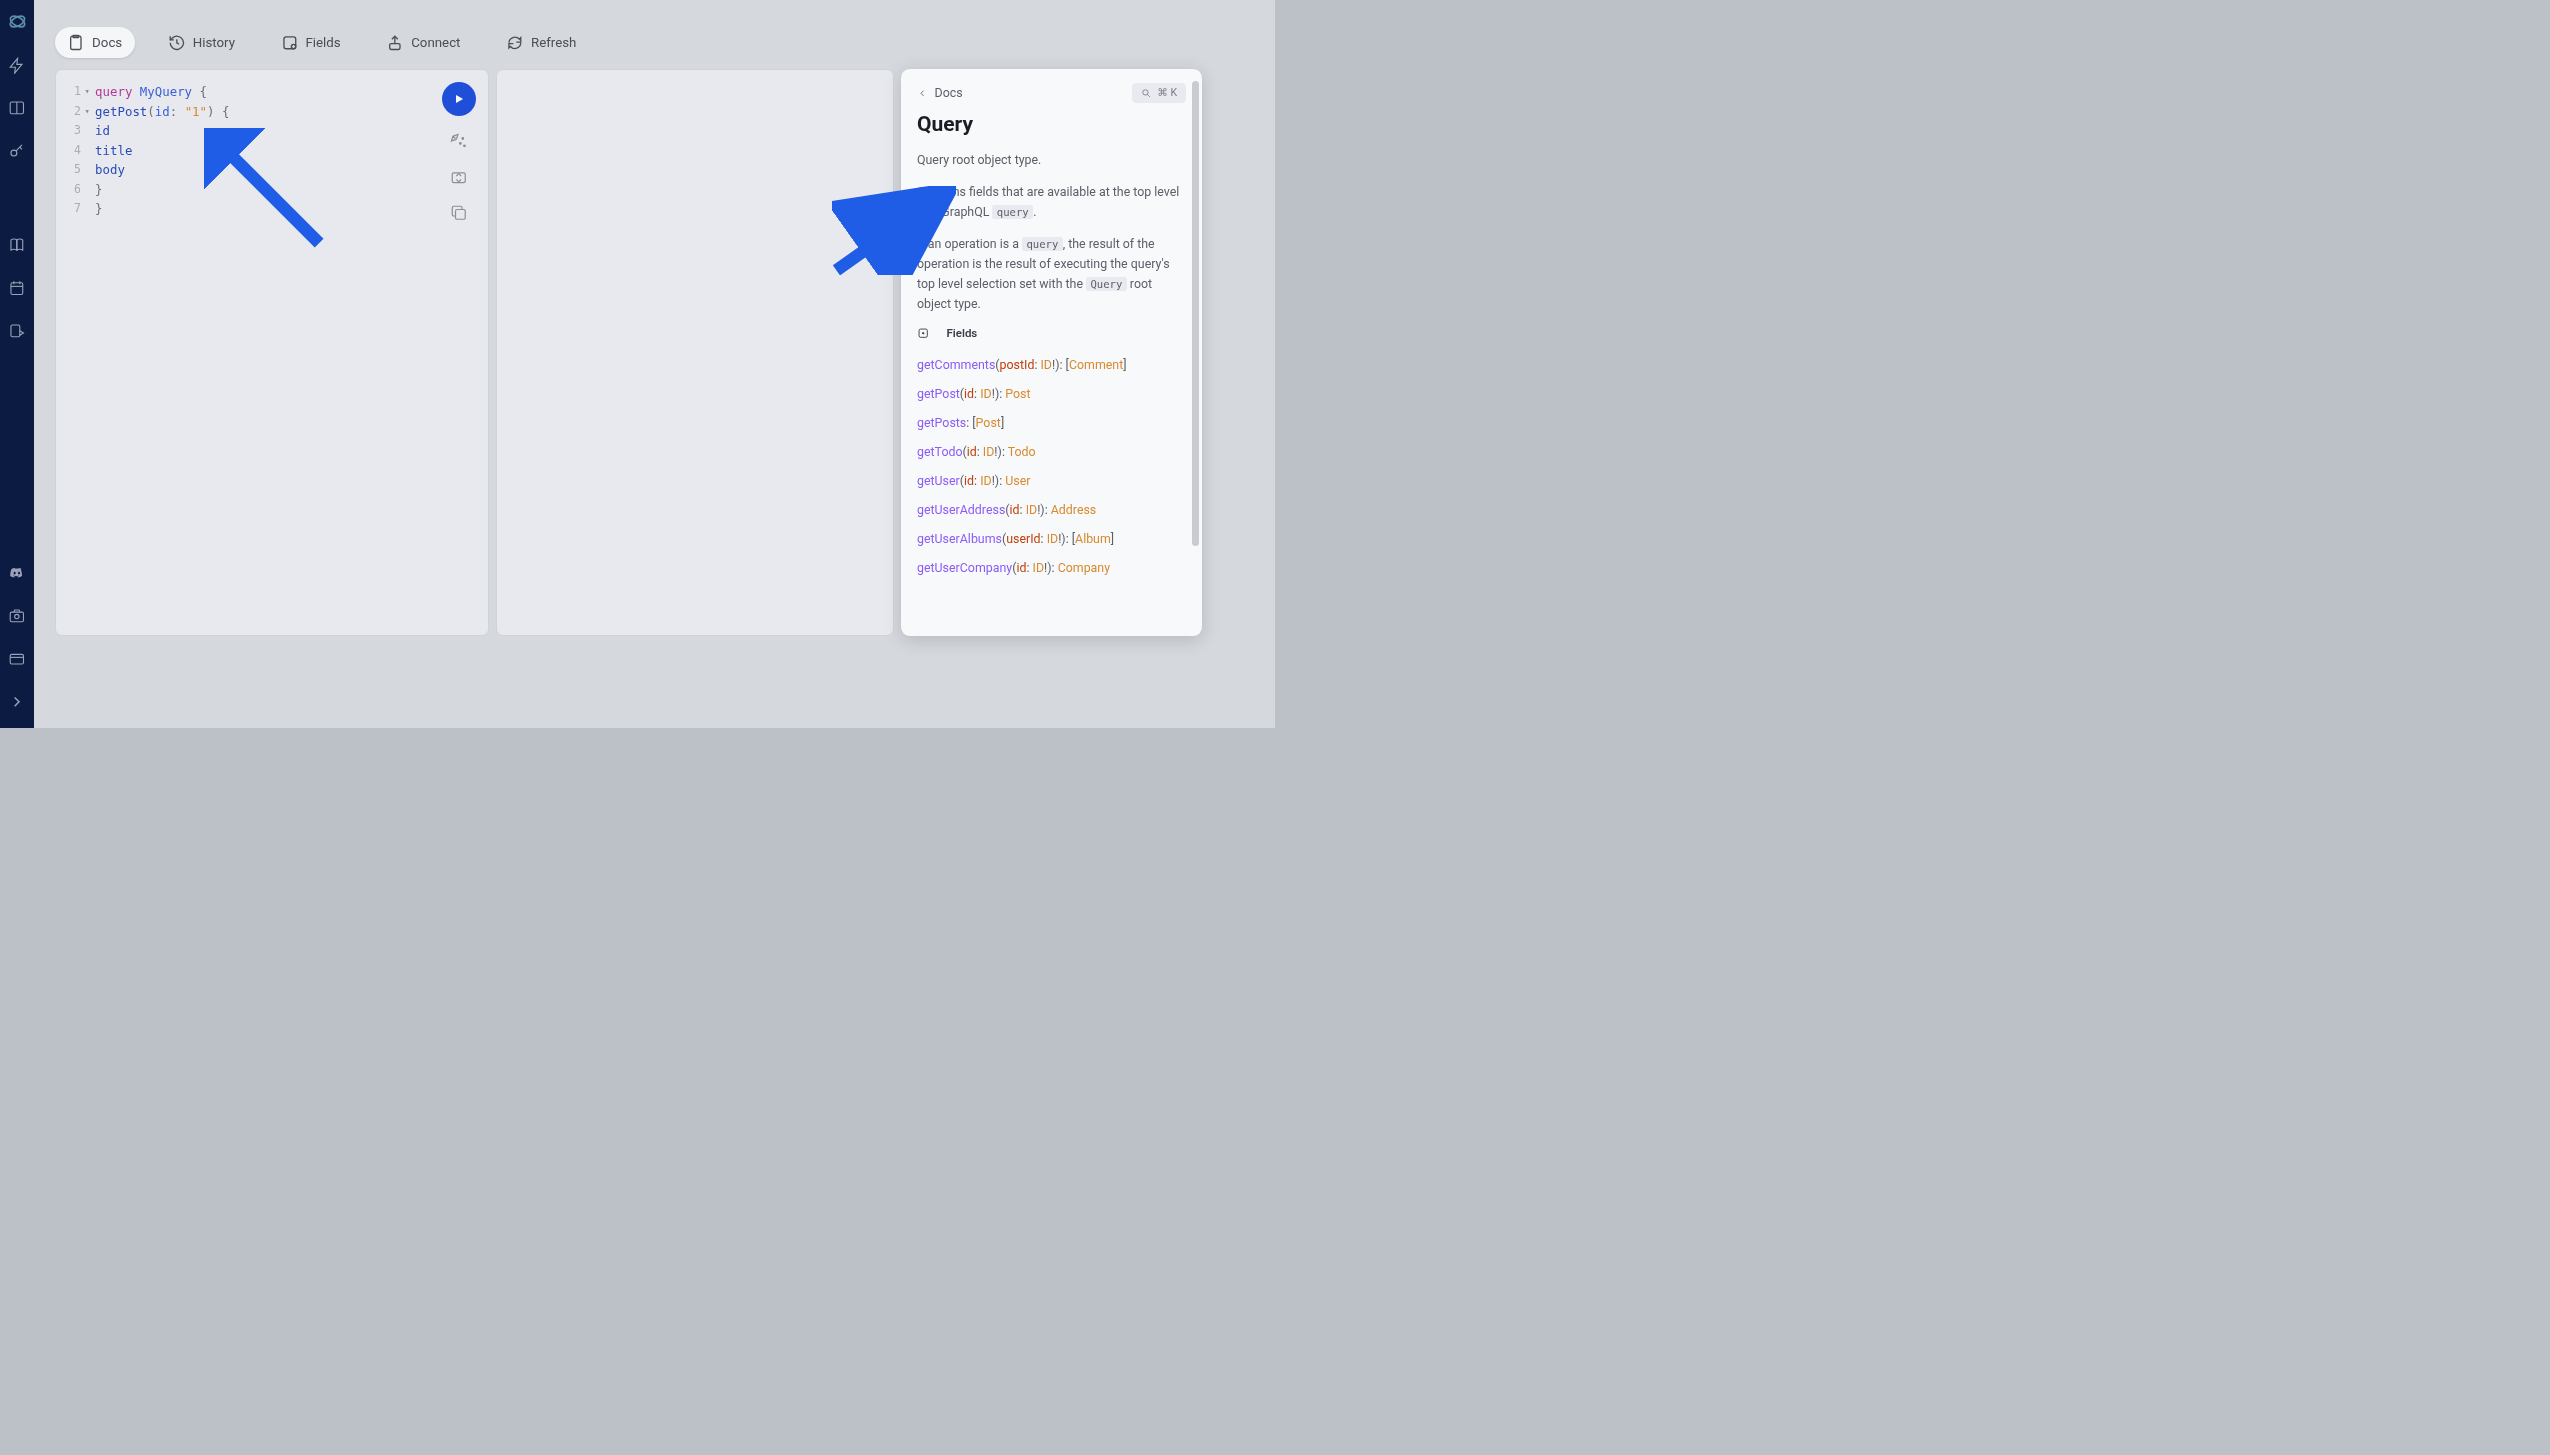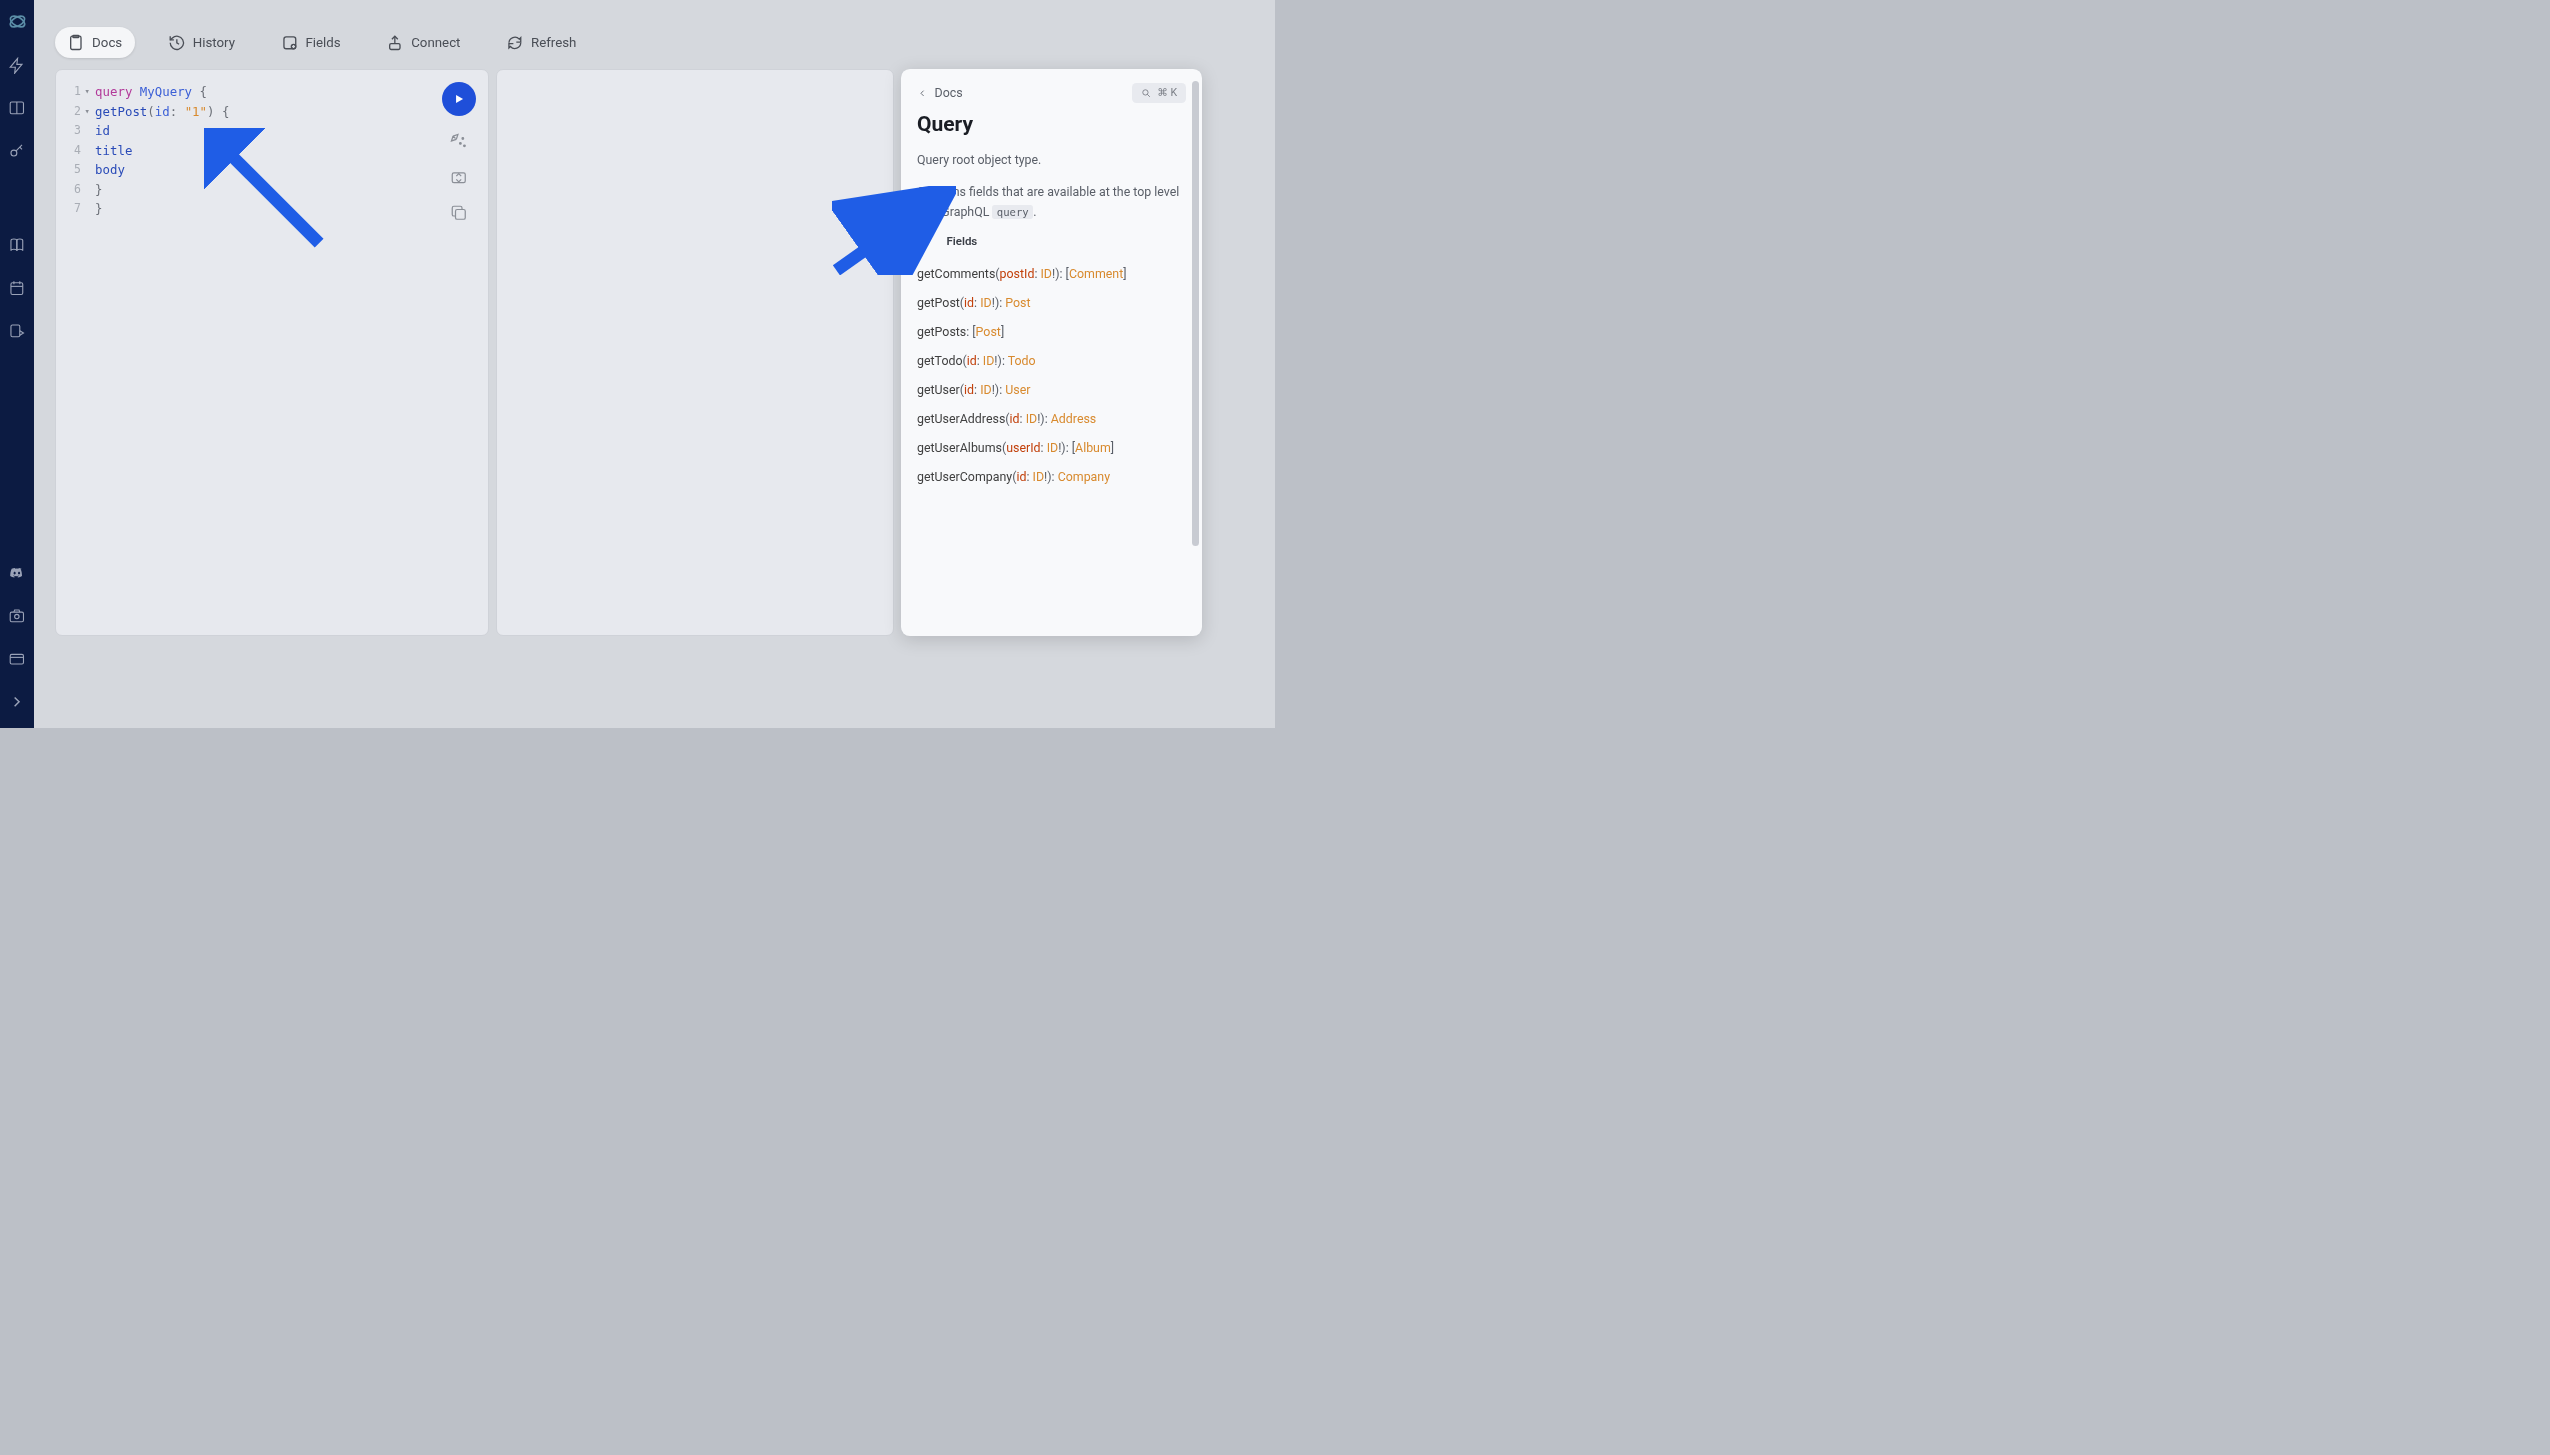--- a/index.html
+++ b/index.html
@@ -269,21 +269,21 @@
   gap: 17px;
   font-size: 11.5px;
   font-weight: 600;
   color: #3a3e46;
   margin-bottom: 10.6px;
 }
 .field-row {
   padding: 7px 0;
   font-size: 12.4px;
 }
-.f-name { color: #404040; cursor: pointer; }
+.f-name { color: #8b5cf6; cursor: pointer; }
 .f-arg { color: #c2410c; }
 .f-type { color: #d88a2e; cursor: pointer; }
 .f-punct { color: #5a5f68; }
 
 .scrollbar-thumb {
   position: absolute;
   right: 3.5px;
   top: 12.4px;
   width: 7px;
   height: 465px;
@@ -522,20 +522,23 @@
               <circle cx="10" cy="10" r="6"></circle>
               <line x1="20" y1="20" x2="14" y2="14"></line>
             </svg>
           <span>⌘ K</span>
         </div>
       </div>
       <div class="docs-title">Query</div>
       <p class="docs-desc">Query root object type.</p>
       <p class="docs-desc">
         <span>Contains fields that are available at the top level of a GraphQL </span><code>query</code><span>.</span>
+      </p>
+      <p class="docs-desc">
+        <span>If an operation is a </span><code>query</code><span>, the result of the operation is the result of executing the query's top level selection set with the </span><code>Query</code><span> root object type.</span>
       </p>
       <div class="fields-header">
         <svg width="12.4" height="12.4" viewBox="0 0 24 24" fill="none" stroke="currentColor" stroke-width="1.8">
             <rect x="4" y="4" width="16" height="16" rx="3"></rect>
             <circle cx="12" cy="12" r="1.5" fill="currentColor"></circle>
           </svg>
         <span>Fields</span>
       </div>
       <div id="fields-list">
           <div class="field-row"><span class="f-name">getComments</span><span class="f-punct">(</span><span class="f-arg">postId</span><span class="f-punct">: </span><span class="f-type">ID</span><span class="f-punct">!</span><span class="f-punct">)</span><span class="f-punct">: </span><span class="f-punct">[</span><span class="f-type">Comment</span><span class="f-punct">]</span></div>

